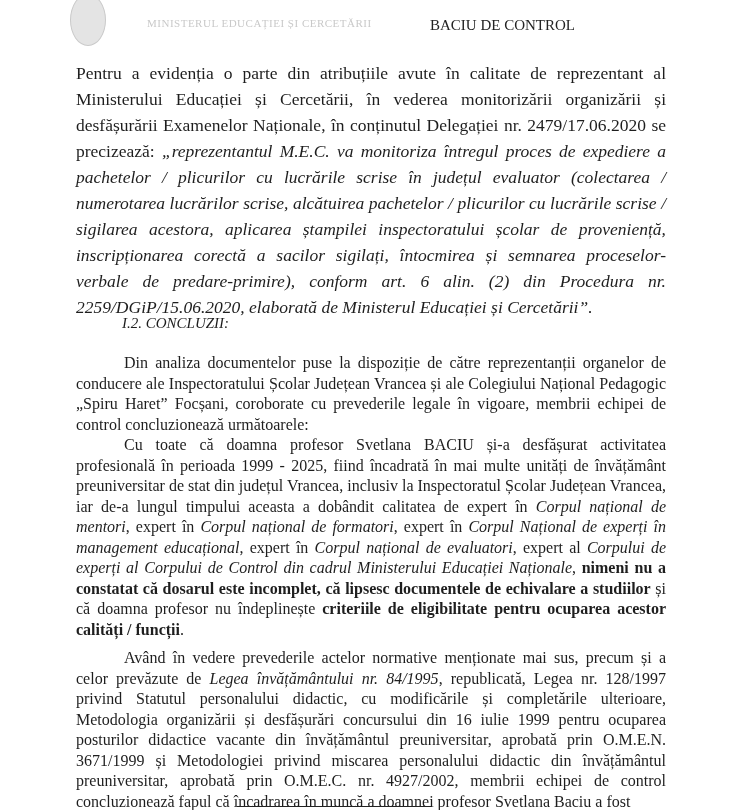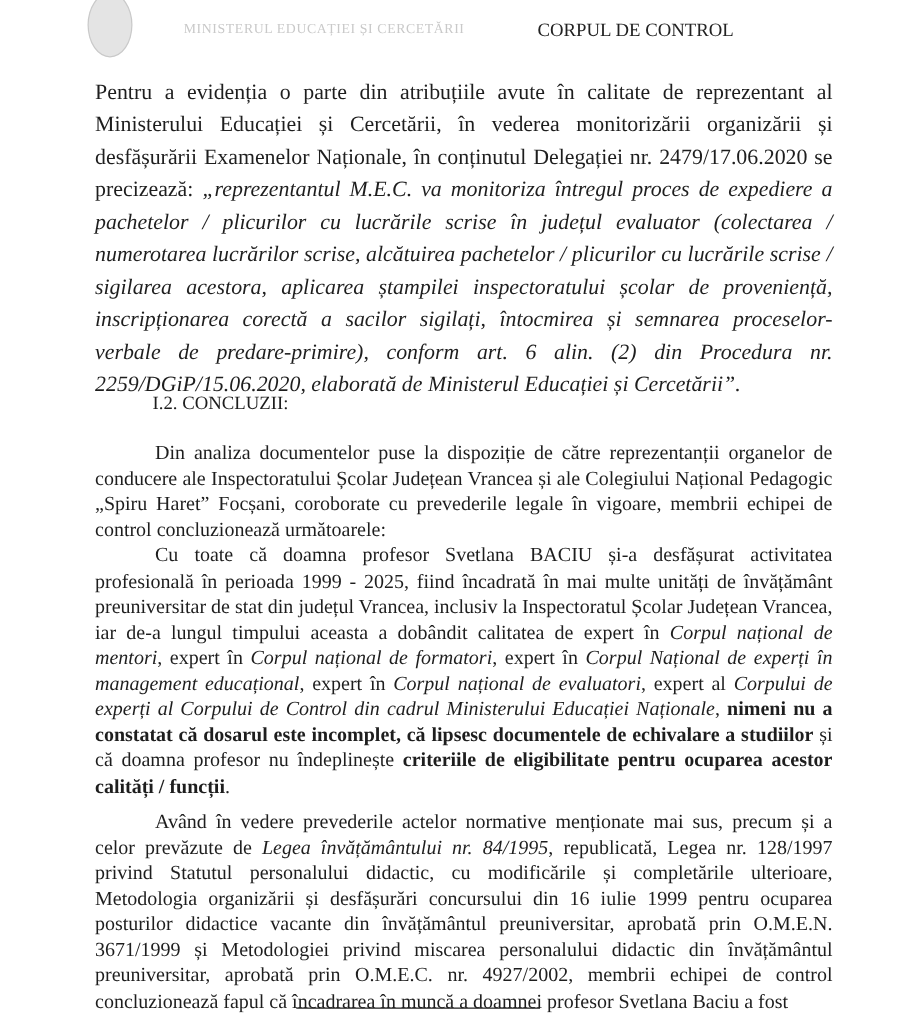--- a/index.html
+++ b/index.html
@@ -23,32 +23,32 @@
       white-space: nowrap;
     }
     .page { position: absolute; left: 72px; top: 0; width: 590px; }
     .p {
       position: absolute; left: 0; width: 590px; font-size: 16px; line-height: 20.5px;
       text-align: justify; margin: 4px;
     }
     .p.big { font-size: 17.5px; line-height: 26px; }
     .i { font-style: italic; }
     .b { font-weight: bold; }
-    .heading { position: absolute; left: 50px; font-size: 15px; white-space: nowrap; }
+    .heading { position: absolute; left: 50px; font-size: 15px; white-space: nowrap; font-style: italic; }
     .underline-frag {
       position: absolute; left: 237px; top: 806px; width: 195px; height: 1px; background: #222;
     }
   </style>
 </head>
 <body>
 
 <div class="header">
   <div class="crest" title="ROMANIA"></div>
   <div class="ministry">MINISTERUL EDUCAȚIEI ȘI CERCETĂRII</div>
-  <div class="corp">CORPUL DE CONTROL</div>
+  <div class="corp">BACIU DE CONTROL</div>
 </div>
 
 <div class="page">
   <p class="p big" style="top:56px; text-indent:0;"><span style="display:inline-block;width:0;"></span><span>Pentru a evidenția o parte din atribuțiile avute în calitate de reprezentant al Ministerului Educației și Cercetării, în vederea monitorizării organizării și desfășurării Examenelor Naționale, în conținutul Delegației nr. 2479/17.06.2020 se precizează: </span><span class="i">„reprezentantul M.E.C. va monitoriza întregul proces de expediere a pachetelor / plicurilor cu lucrările scrise în județul evaluator (colectarea / numerotarea lucrărilor scrise, alcătuirea pachetelor / plicurilor cu lucrările scrise / sigilarea acestora, aplicarea ștampilei inspectoratului școlar de proveniență, inscripționarea corectă a sacilor sigilați, întocmirea și semnarea proceselor-verbale de predare-primire), conform art. 6 alin. (2) din Procedura nr. 2259/DGiP/15.06.2020, elaborată de Ministerul Educației și Cercetării”.</span></p>
 
   <div class="heading" style="top:315px;">I.2. CONCLUZII:</div>
 
   <p class="p" style="top:349px; text-indent:48px;">Din analiza documentelor puse la dispoziție de către reprezentanții organelor de conducere ale Inspectoratului Școlar Județean Vrancea și ale Colegiului Național Pedagogic „Spiru Haret” Focșani, coroborate cu prevederile legale în vigoare, membrii echipei de control concluzionează următoarele:</p>
 
   <p class="p" style="top:431px; text-indent:48px;"><span>Cu toate că doamna profesor Svetlana BACIU și-a desfășurat activitatea profesională în perioada 1999 - 2025, fiind încadrată în mai multe unități de învățământ preuniversitar de stat din județul Vrancea, inclusiv la Inspectoratul Școlar Județean Vrancea, iar de-a lungul timpului aceasta a dobândit calitatea de expert în </span><span class="i">Corpul național de mentori</span><span>, expert în </span><span class="i">Corpul național de formatori</span><span>, expert în </span><span class="i">Corpul Național de experți în management educațional</span><span>, expert în </span><span class="i">Corpul național de evaluatori</span><span>, expert al </span><span class="i">Corpului de experți al Corpului de Control din cadrul Ministerului Educației Naționale</span><span>, </span><span class="b">nimeni nu a constatat că dosarul este incomplet, că lipsesc documentele de echivalare a studiilor</span><span> și că doamna profesor nu îndeplinește </span><span class="b">criteriile de eligibilitate pentru ocuparea acestor calități / funcții</span><span>.</span></p>

